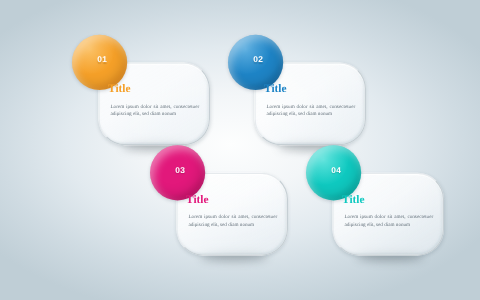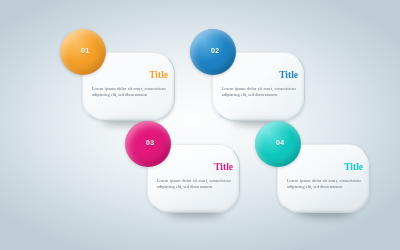--- a/index.html
+++ b/index.html
@@ -110,21 +110,21 @@
     position: absolute;
     z-index: 5;
     left: 8px;
     right: 7px;
     top: 19px;
   }
   .card-title {
     font-family: "Liberation Serif", serif;
     font-size: 9.5px;
     font-weight: 700;
-    text-align: right;
+    text-align: left;
     line-height: 1;
     margin: 0 0 5px 0;
   }
   .card-text {
     font-family: "Liberation Serif", serif;
     font-size: 4.3px;
     line-height: 1.62;
     color: #63707a;
     text-align: justify;
     margin: 0;

